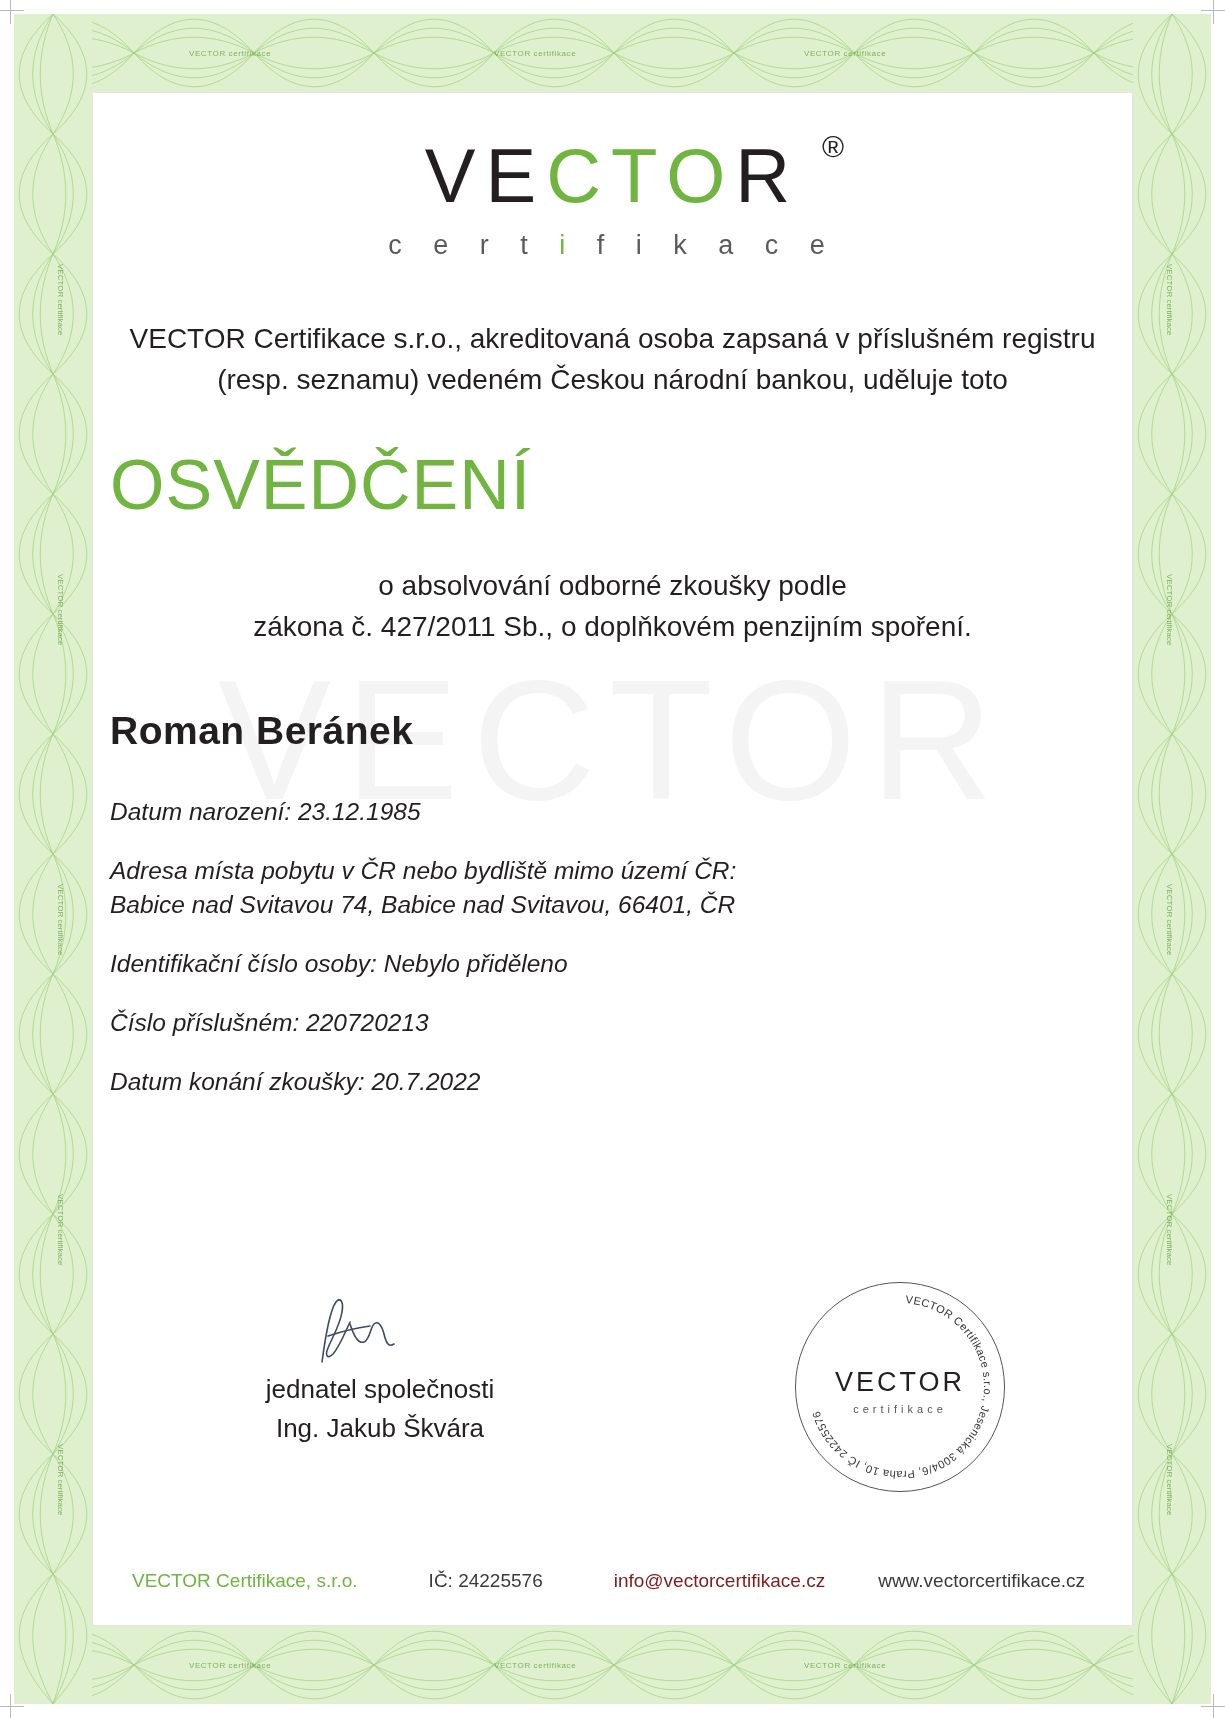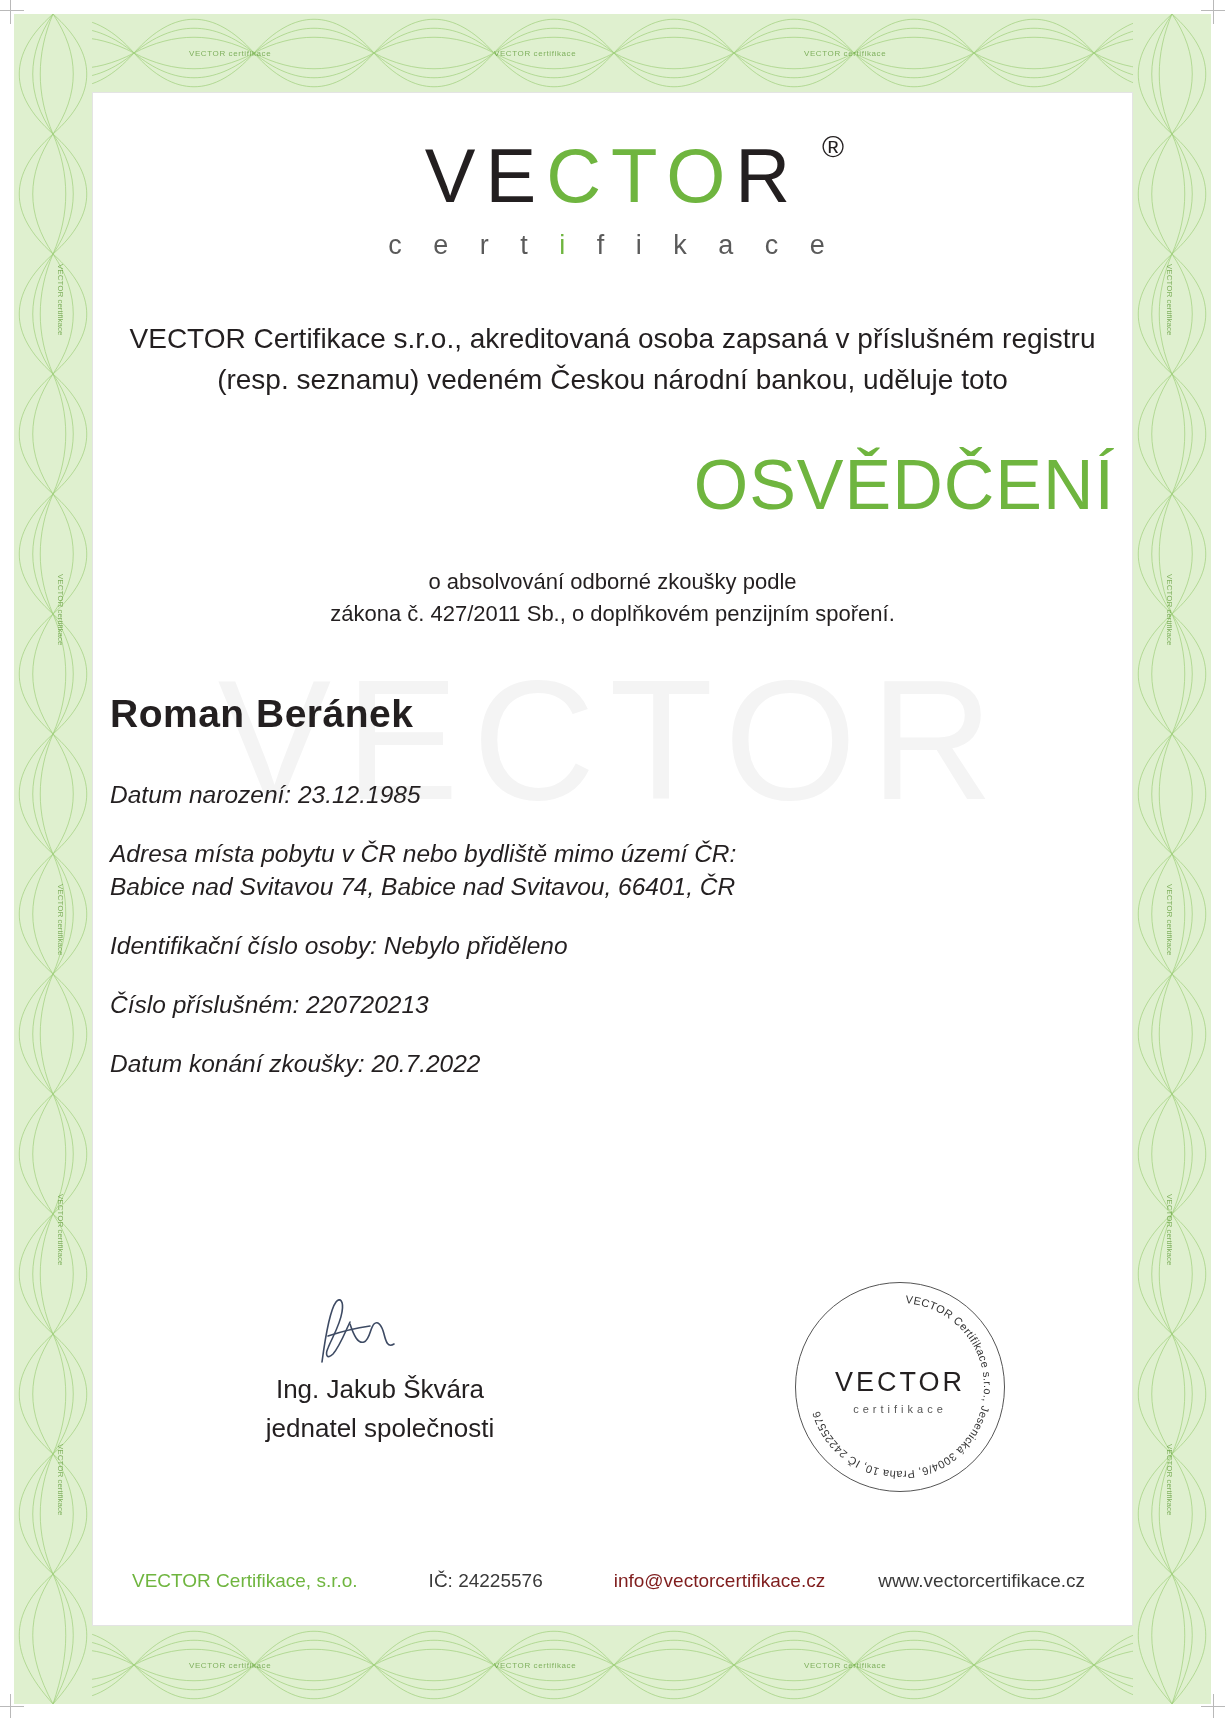--- a/index.html
+++ b/index.html
@@ -118,31 +118,31 @@
   .intro {
     margin-top: 58px;
     text-align: center;
     font-size: 28px;
     line-height: 1.45;
     color: #231f20;
   }
 
   .title {
     margin-top: 50px;
-    text-align: right;
+    text-align: left;
     font-size: 70px;
     color: #6fb53f;
     letter-spacing: 1px;
     line-height: 1;
   }
 
   .subtitle {
     margin-top: 46px;
     text-align: center;
-    font-size: 22px;
+    font-size: 28px;
     line-height: 1.45;
   }
 
   .holder {
     margin-top: 62px;
     text-align: left;
     font-size: 39px;
     font-weight: bold;
     letter-spacing: 0.5px;
   }
@@ -360,22 +360,22 @@
       <div class="sign-left">
         <div class="sign-scribble">
           <svg width="160" height="78" viewBox="0 0 160 78" aria-hidden="true">
             <g fill="none" stroke="#3d4a63" stroke-width="1.6" stroke-linecap="round">
               <path d="M22,70 C26,40 30,18 36,10 C40,5 44,9 42,20 C40,33 32,46 28,56 C25,63 27,68 33,62 C40,54 46,38 50,30"></path>
               <path d="M50,32 C54,44 58,52 64,50 C70,48 70,36 74,32 C78,28 82,34 84,42 C86,50 88,56 94,52"></path>
               <path d="M28,44 C40,40 56,36 70,34"></path>
             </g>
           </svg>
         </div>
+        <div class="sign-name">jednatel společnosti</div>
         <div class="sign-name">Ing. Jakub Škvára</div>
-        <div class="sign-name">jednatel společnosti</div>
       </div>
 
       <div class="stamp">
         <svg class="stamp-inner" width="208" height="208" viewBox="0 0 208 208" aria-hidden="true">
           <defs>
             <path id="ringpath" d="M 104,104 m -84,0 a 84,84 0 1,1 168,0 a 84,84 0 1,1 -168,0"></path>
           </defs>
           <text font-family="Liberation Sans, sans-serif" font-size="11" fill="#333" letter-spacing="0.4">
             <textPath href="#ringpath" startOffset="26%">VECTOR Certifikace s.r.o., Jesenická 3004/6, Praha 10, IČ 24225576</textPath>
           </text>

